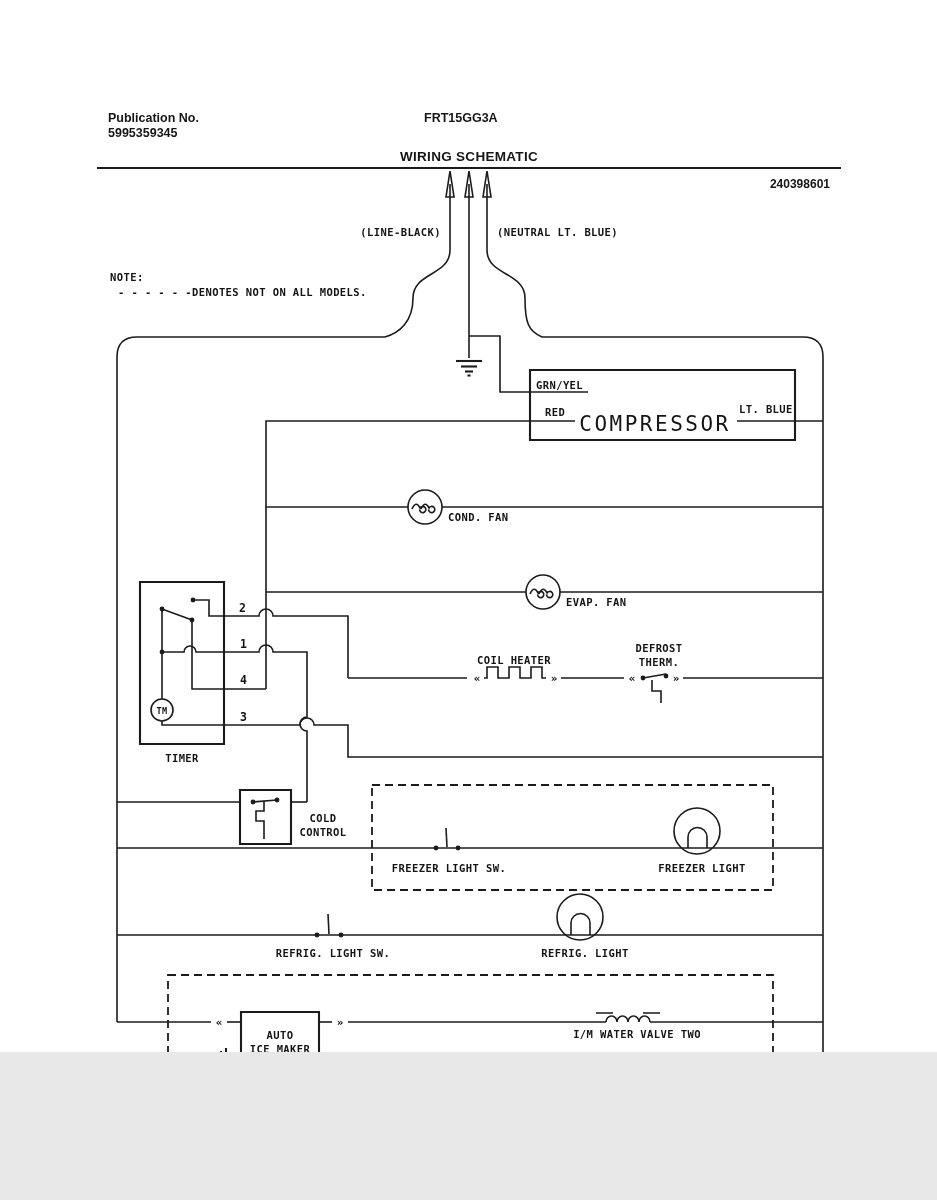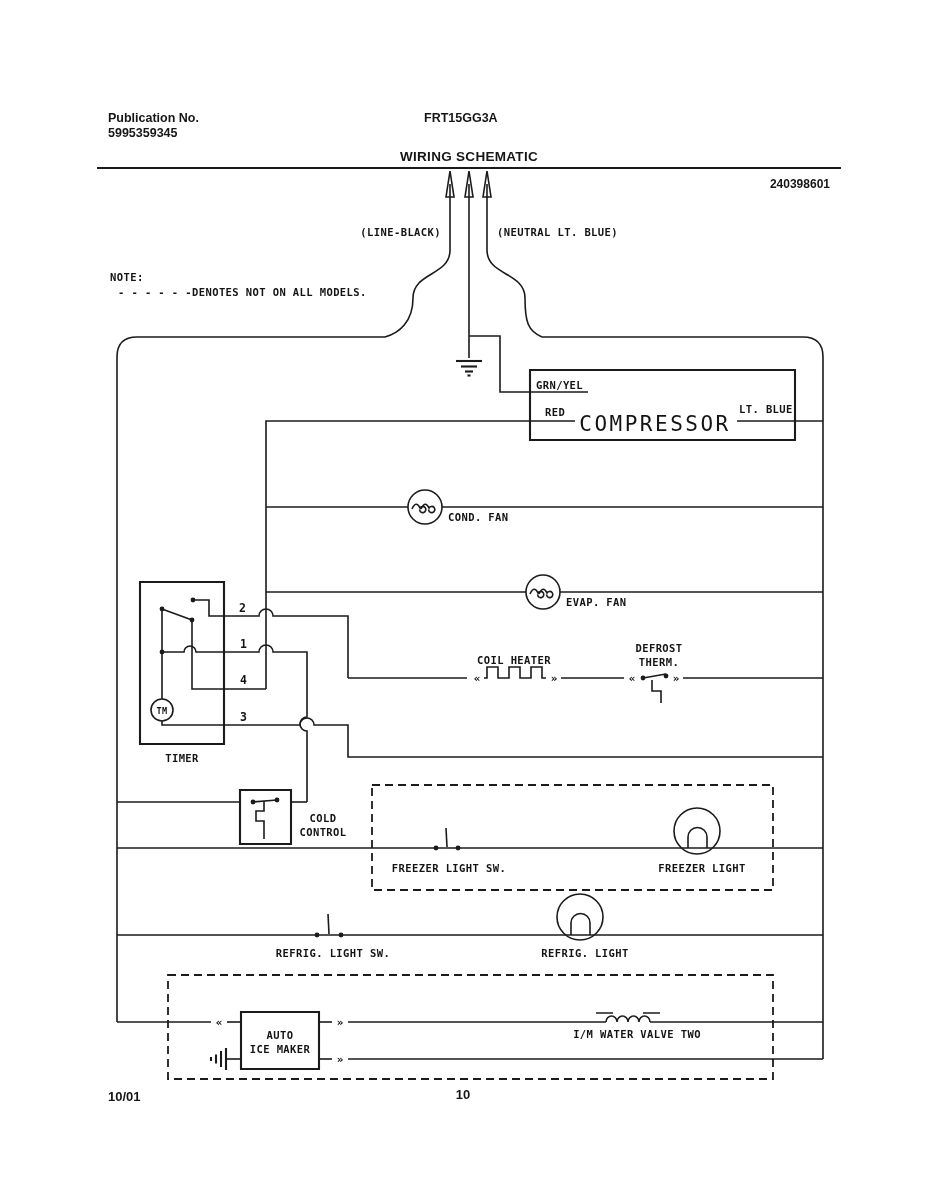--- a/index.html
+++ b/index.html
@@ -1,16 +1,16 @@
 <!DOCTYPE html>
 <html><head>
 <meta charset="utf-8">
 <style>
   html,body{margin:0;padding:0;background:#e8e8e8;}
-  #page{position:relative;width:937px;height:1200px;background:#ffffff;margin:0 auto;
+  #page{position:relative;width:937px;height:1052px;background:#ffffff;margin:0 auto;
         font-family:"DejaVu Sans Mono",monospace;}
   svg{position:absolute;left:0;top:0;}
   svg *{vector-effect:non-scaling-stroke;}
   .wire{stroke:#1b1b1b;stroke-width:1.6;fill:none;}
   .wire2{stroke:#1b1b1b;stroke-width:2.1;fill:none;}
   .dashedbox{stroke:#1b1b1b;stroke-width:1.8;fill:none;stroke-dasharray:8 5;}
   .dot{fill:#1b1b1b;stroke:none;}
   .whitefill{fill:#ffffff;}
   .lbl{font:bold 10.5px "DejaVu Sans Mono",monospace;fill:#141414;letter-spacing:.4px;}
   .lbl-big{font:400 21px "DejaVu Sans Mono",monospace;fill:#141414;letter-spacing:2.5px;}

